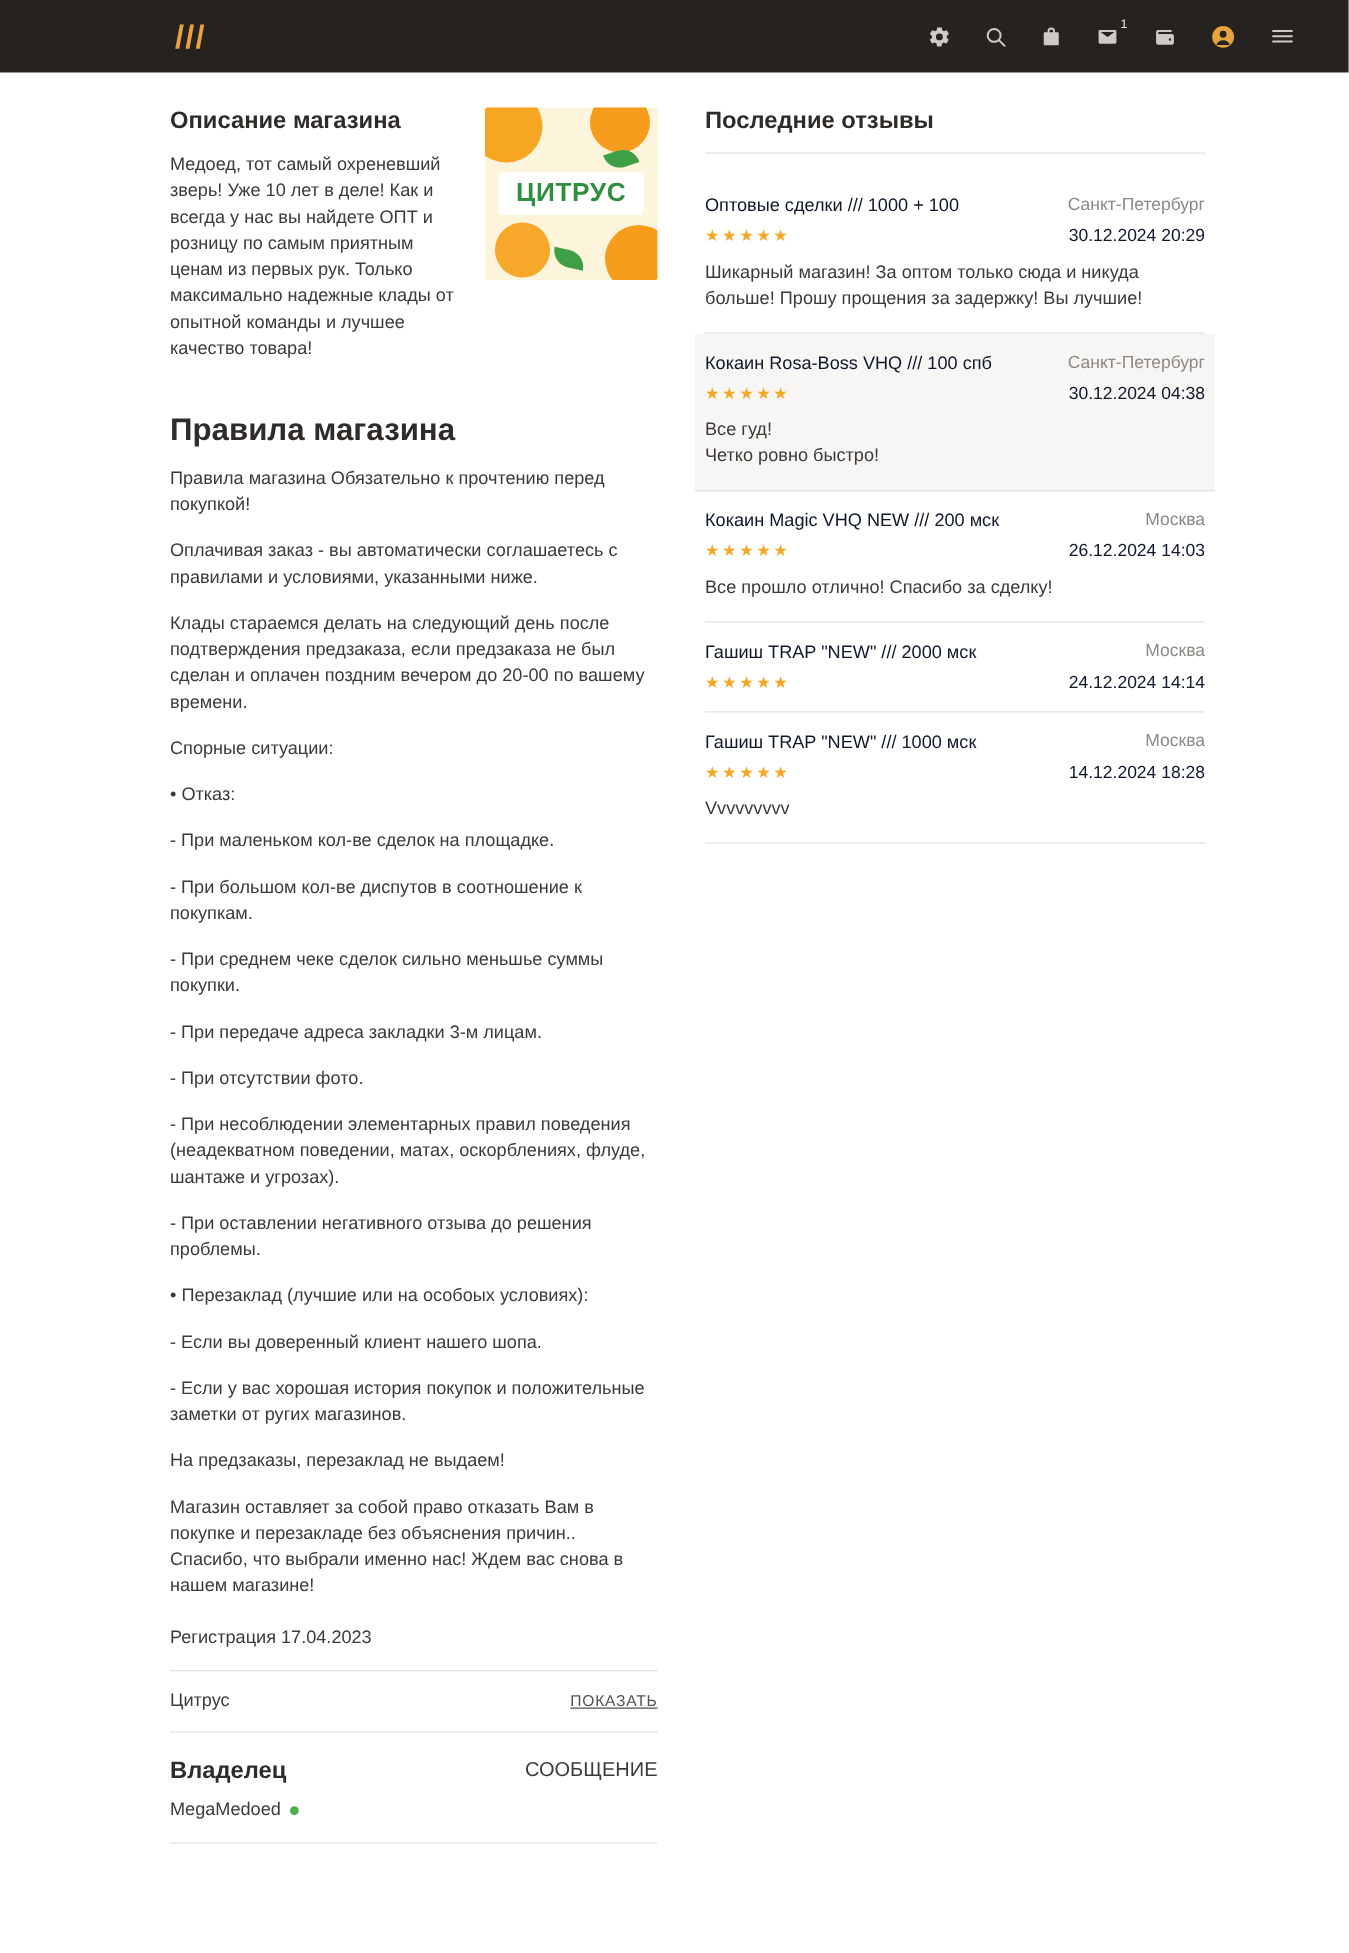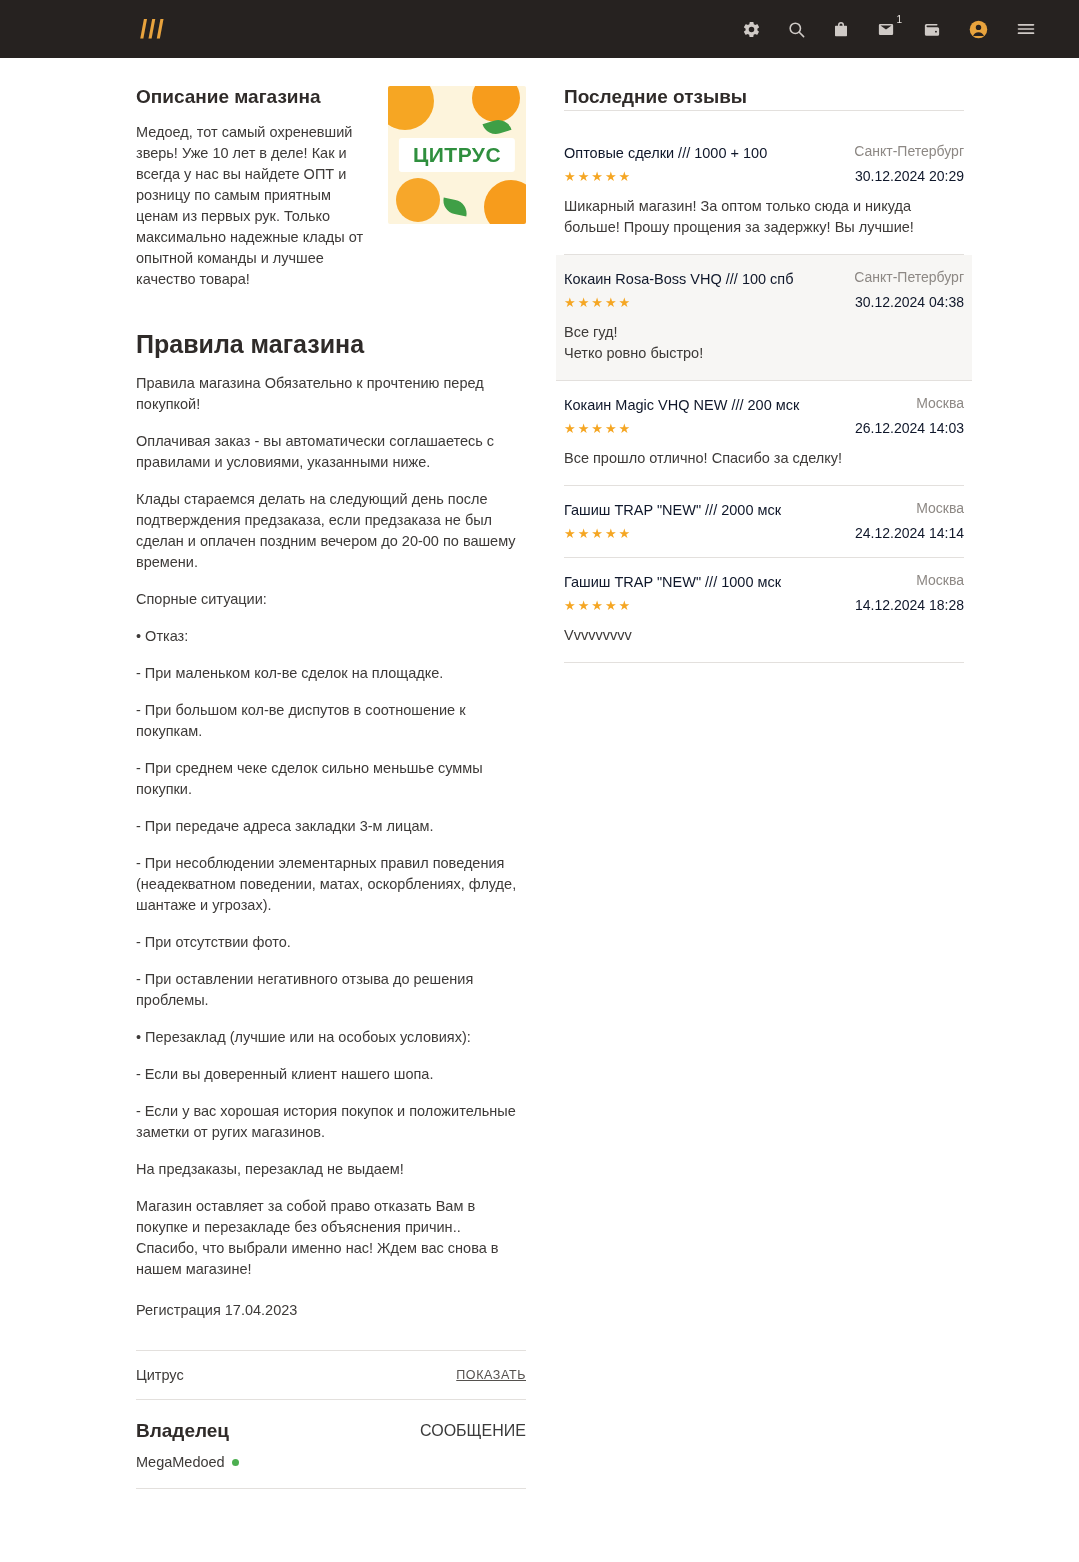--- a/index.html
+++ b/index.html
@@ -77,21 +77,21 @@
 
   h2.section-title {
     font-size: 19px;
     color: #2f2b29;
     margin: 0 0 14px 0;
     font-weight: bold;
   }
   h2.section-title.right {
     font-size: 19px;
     margin-bottom: 18px;
-    padding-bottom: 2px;
+    padding-bottom: 14px;
     border-bottom: 1px solid #e3e0dd;
   }
 
   .shop-head {
     display: flex;
     gap: 16px;
     align-items: flex-start;
   }
   .shop-head-text { flex: 1; }
 
@@ -143,21 +143,21 @@
     font-size: 25px;
     color: #2f2b29;
     margin: 24px 0 14px 0;
     font-weight: bold;
   }
 
   .reg-line {
     font-size: 14.5px;
     color: #3d3a38;
     margin: 22px 0 0 0;
-    padding-bottom: 32px;
+    padding-bottom: 18px;
     border-bottom: 1px solid #e3e0dd;
   }
 
   .row-line {
     display: flex;
     align-items: center;
     justify-content: space-between;
     padding: 16px 0;
     border-bottom: 1px solid #e3e0dd;
   }
@@ -317,22 +317,22 @@
     <p class="body-text">Правила магазина Обязательно к прочтению перед покупкой!</p>
     <p class="body-text">Оплачивая заказ - вы автоматически соглашаетесь с правилами и условиями, указанными ниже.</p>
     <p class="body-text">Клады стараемся делать на следующий день после подтверждения предзаказа, если предзаказа не был сделан и оплачен поздним вечером до 20-00 по вашему времени.</p>
     <p class="body-text"></p>
     <p class="body-text">Спорные ситуации:</p>
     <p class="body-text">• Отказ:</p>
     <p class="body-text">- При маленьком кол-ве сделок на площадке.</p>
     <p class="body-text">- При большом кол-ве диспутов в соотношение к покупкам.</p>
     <p class="body-text">- При среднем чеке сделок сильно меньшье суммы покупки.</p>
     <p class="body-text">- При передаче адреса закладки 3-м лицам.</p>
+    <p class="body-text">- При отсутствии фото.</p>
     <p class="body-text">- При несоблюдении элементарных правил поведения (неадекватном поведении, матах, оскорблениях, флуде, шантаже и угрозах).</p>
-    <p class="body-text">- При отсутствии фото.</p>
     <p class="body-text">- При оставлении негативного отзыва до решения проблемы.</p>
     <p class="body-text">• Перезаклад (лучшие или на особоых условиях):</p>
     <p class="body-text">- Если вы доверенный клиент нашего шопа.</p>
     <p class="body-text">- Если у вас хорошая история покупок и положительные заметки от ругих магазинов.</p>
     <p class="body-text">На предзаказы, перезаклад не выдаем!</p>
     <p class="body-text">Магазин оставляет за собой право отказать Вам в покупке и перезакладе без объяснения причин.. Спасибо, что выбрали именно нас! Ждем вас снова в нашем магазине!</p>
 
     <div class="reg-line">Регистрация 17.04.2023</div>
 
     <div class="row-line">

